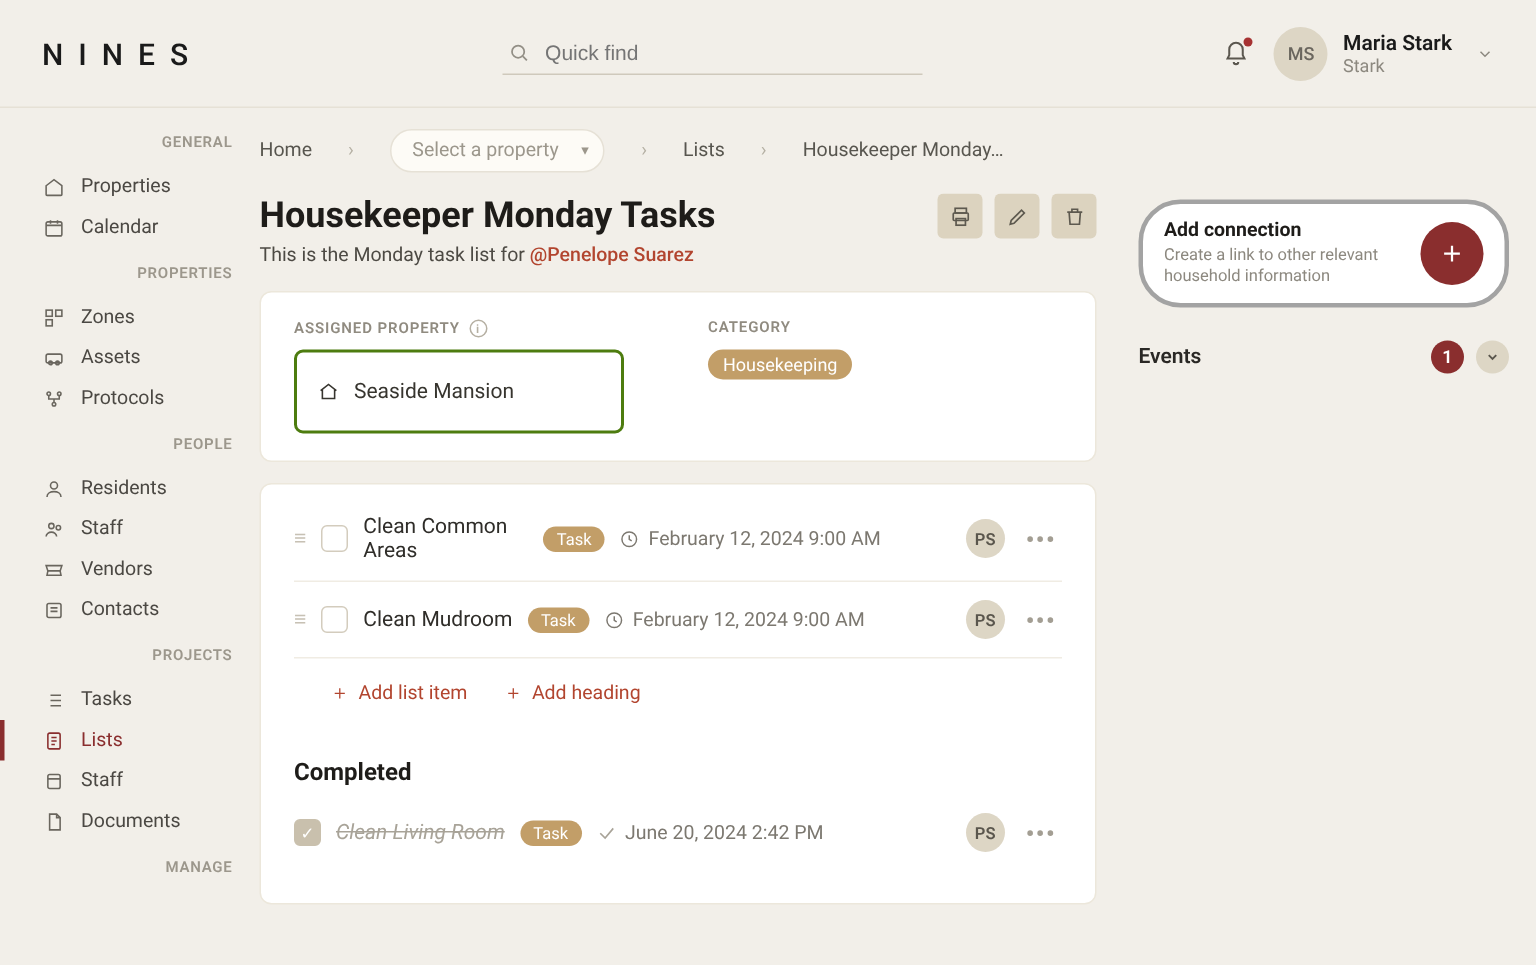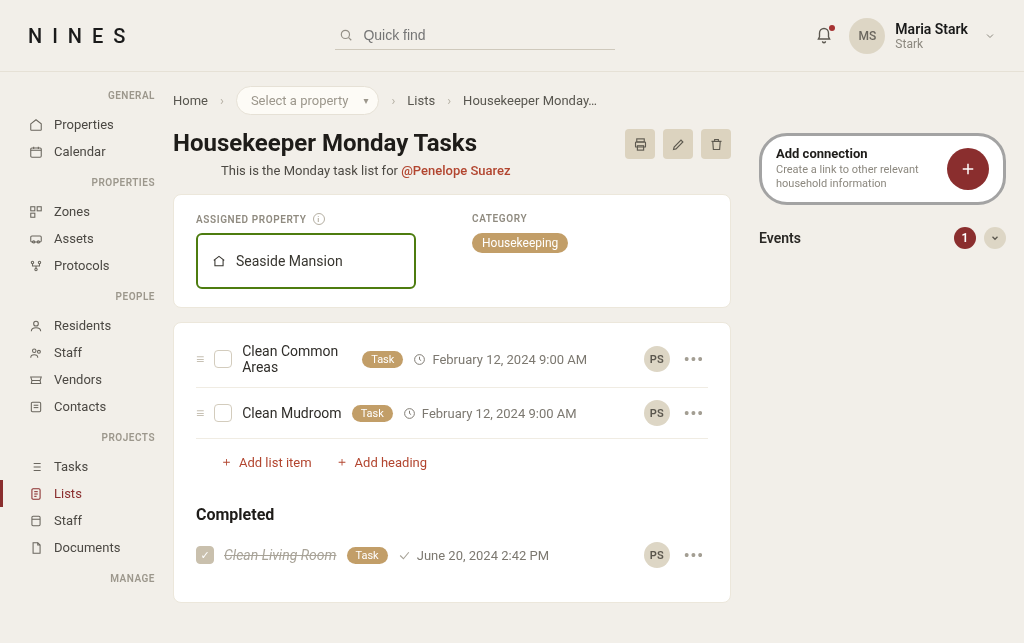--- a/index.html
+++ b/index.html
@@ -139,21 +139,21 @@
   
   .content {
     flex: 1;
     display: flex;
     flex-direction: column;
     overflow: hidden;
   }
   .breadcrumb {
     display: flex;
     align-items: center;
-    gap: 12px;
+    gap: 24px;
     padding: 14px 18px;
     font-size: 13px;
     color: #58564f;
   }
   .crumb-sep { color: #b5b0a4; }
   .property-select {
     background: #fdfbf6;
     border: 1px solid #e6e1d6;
     border-radius: 18px;
     padding: 6px 30px 6px 14px;
@@ -193,21 +193,20 @@
   }
   h1.page-title {
     font-size: 24px;
     font-weight: 700;
     color: #1e1c19;
   }
   .subtitle {
     font-size: 13px;
     color: #4d4a44;
     margin-bottom: 16px;
-    margin-left: 48px;
   }
   .mention { color: #b2452f; font-weight: 500; }
   .actions {
     display: flex;
     gap: 8px;
   }
   .ico-btn {
     width: 30px; height: 30px;
     background: #dcd3bf;
     border-radius: 4px;

